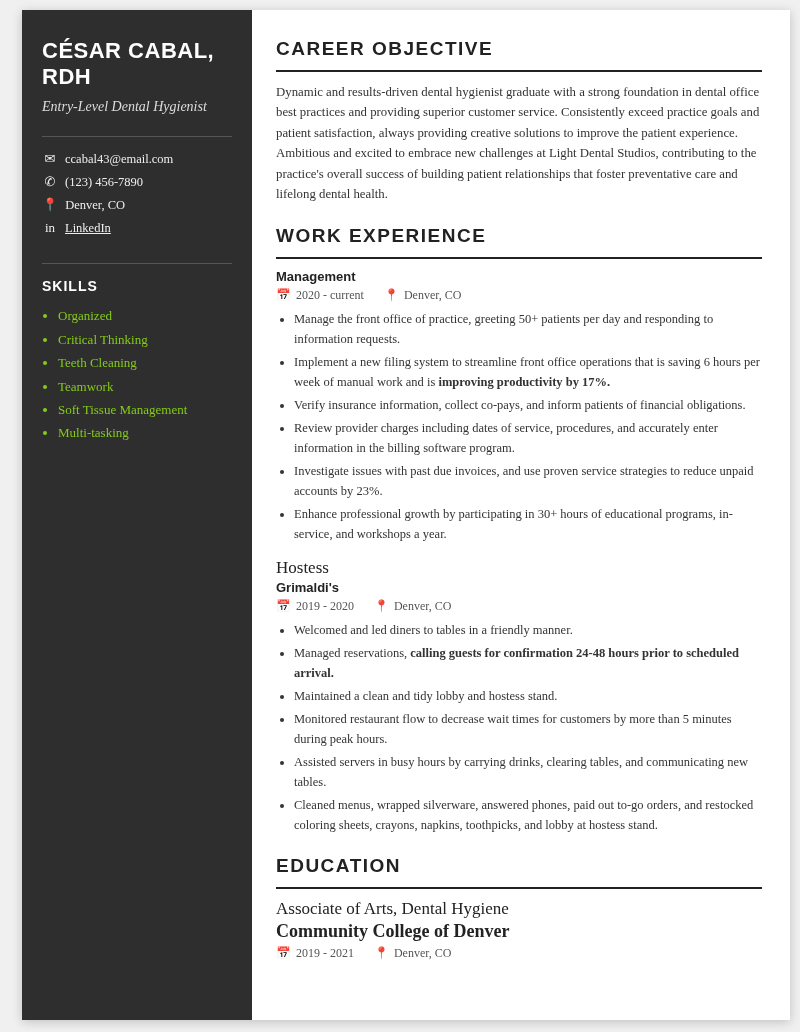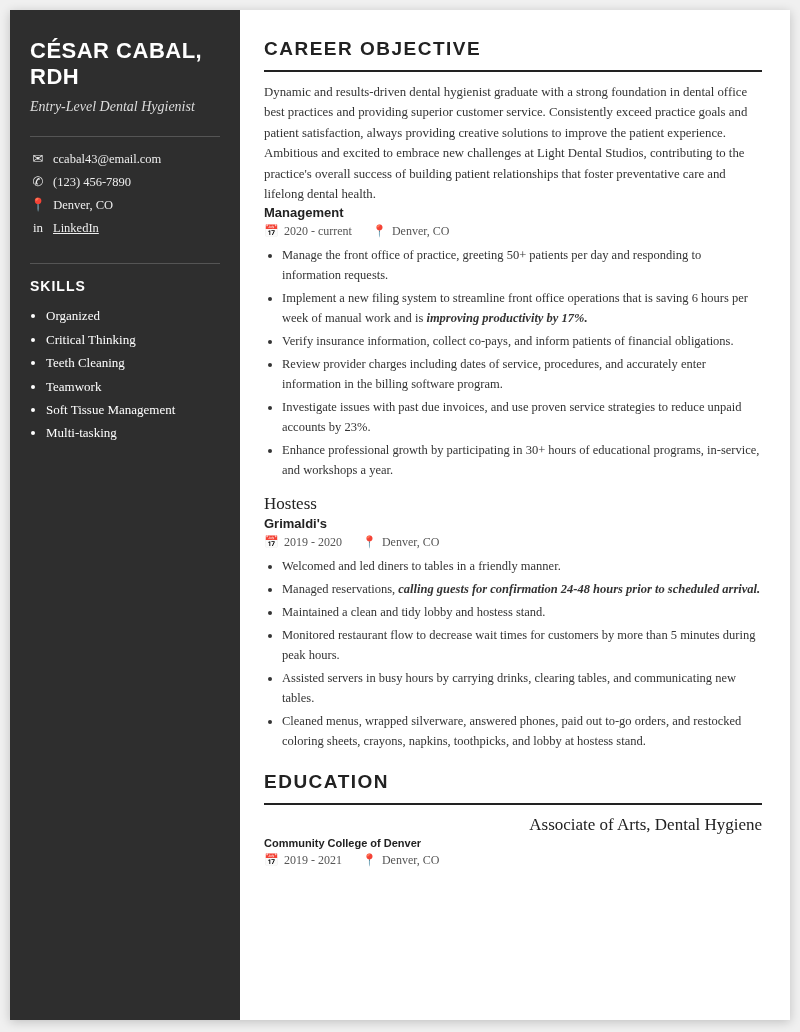--- a/index.html
+++ b/index.html
@@ -13,20 +13,21 @@
       min-height: 100vh;
       padding: 10px;
     }
     .resume-container {
       width: 780px;
       min-height: 1010px;
       background: #fff;
       display: flex;
       flex-direction: row;
       box-shadow: 0 2px 10px rgba(0,0,0,0.2);
+      margin-left: 12px;
     }
     
     .sidebar {
       width: 230px;
       min-width: 230px;
       background: #2e2e2e;
       color: #fff;
       padding: 28px 20px 28px 20px;
       display: flex;
       flex-direction: column;
@@ -76,21 +77,21 @@
       font-family: Arial, sans-serif;
       font-weight: bold;
       font-size: 14px;
       letter-spacing: 1px;
       margin-bottom: 10px;
       color: #fff;
     }
     .skills-list {
       list-style: disc;
       padding-left: 16px;
-      color: #ffffff;
+      color: #84cc16;
       font-size: 13px;
       line-height: 1.8;
     }
     
     .main-content {
       flex: 1;
       padding: 28px 28px 28px 24px;
       color: #222;
     }
     .section-header {
@@ -152,31 +153,29 @@
     .job-bullets li {
       margin-bottom: 3px;
     }
     
     .edu-degree {
       font-size: 17px;
       font-weight: normal;
       font-family: Georgia, serif;
       margin-top: 10px;
       margin-bottom: 2px;
-      text-align: right;
     }
     .edu-school {
-      font-family: Liberation Sans, sans-serif;
-      font-weight: bold;
-      font-size: 11px;
+      font-family: Liberation Serif, serif;
+      font-weight: bold;
+      font-size: 18px;
       margin-bottom: 4px;
     }
     .bold-italic {
       font-weight: bold;
-      font-style: italic;
     }
   </style>
 </head>
 <body>
 
 <div class="resume-container">
 
   <div class="sidebar">
     <div class="sidebar-name">CÉSAR CABAL, RDH</div>
     <div class="sidebar-title">Entry-Level Dental Hygienist</div>
@@ -211,20 +210,21 @@
         <li>Multi-tasking</li>
       </ul>
     </div>
   </div>
 
   <div class="main-content">
 
     <div class="section-header">CAREER OBJECTIVE</div>
     <div class="career-objective-text">Dynamic and results-driven dental hygienist graduate with a strong foundation in dental office best practices and providing superior customer service. Consistently exceed practice goals and patient satisfaction, always providing creative solutions to improve the patient experience. Ambitious and excited to embrace new challenges at Light Dental Studios, contributing to the practice's overall success of building patient relationships that foster preventative care and lifelong dental health.</div>
 
+    <div class="section-header">WORK EXPERIENCE</div>
 
     <div class="company-name">Management</div>
     <div class="job-meta">
       <div class="job-meta-item">
         <span class="meta-icon">📅</span>
         <span>2020 - current</span>
       </div>
       <div class="job-meta-item">
         <span class="meta-icon">📍</span>
         <span>Denver, CO</span>

